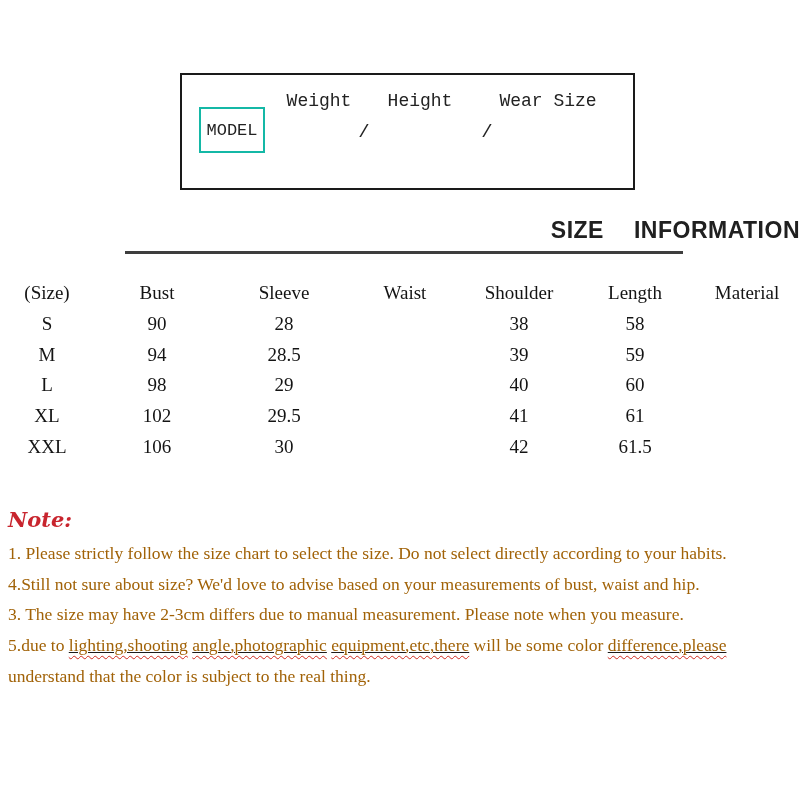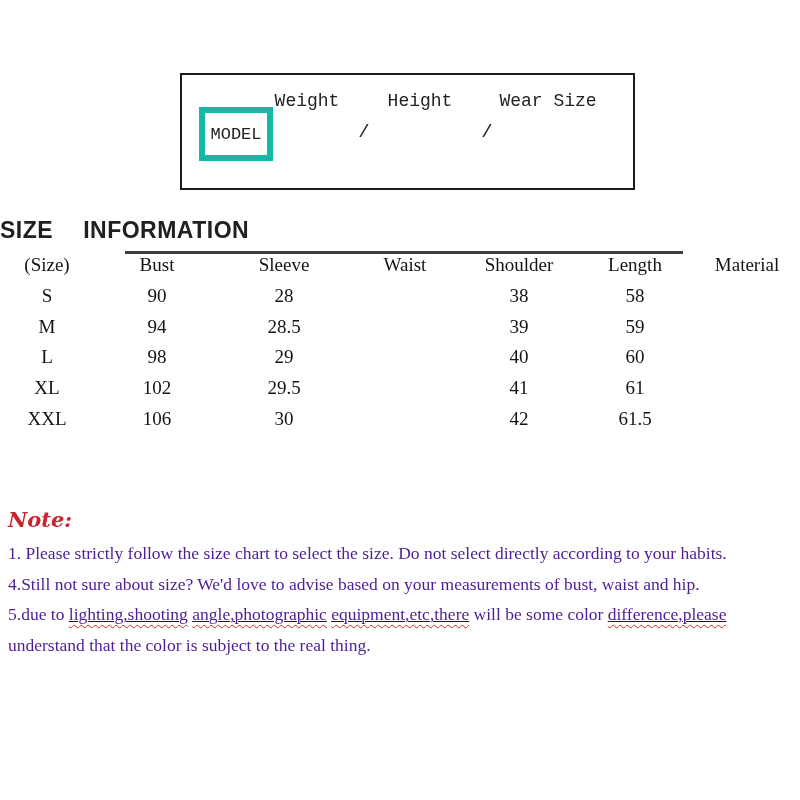--- a/index.html
+++ b/index.html
@@ -17,57 +17,57 @@
   .mb-header{
     position:absolute;top:16px;transform:translateX(-50%);
     font-size:18px;white-space:pre;color:#222;
   }
   .mb-slash{
     position:absolute;top:46px;transform:translateX(-50%);
     font-size:19px;color:#222;
   }
   .model-label-box{
     position:absolute;left:17px;top:32px;width:62px;height:42px;
-    border:6px solid #14b8a6;display:flex;align-items:center;justify-content:center;
+    border:2px solid #14b8a6;display:flex;align-items:center;justify-content:center;
     font-size:17px;color:#222;
   }
 
   
   .size-title{
-    position:absolute;left:0;top:217px;width:800px;text-align:left;
+    position:absolute;left:0;top:217px;width:800px;text-align:right;
     font-family:"Liberation Sans","DejaVu Sans",sans-serif;
     font-weight:bold;font-size:23px;color:#202020;letter-spacing:0.5px;
   }
   .size-title .gap{display:inline-block;width:30px;}
   .title-rule{
     position:absolute;left:125px;top:251px;width:558px;height:3px;
     background:var(--rule,#3e3e3e);
   }
 
   
   table.size-table{
-    position:absolute;left:0;top:248px;width:800px;
+    position:absolute;left:0;top:276px;width:800px;
     border-collapse:collapse;table-layout:fixed;
     font-size:19px;color:#141414;
   }
   table.size-table th,table.size-table td{
     font-weight:normal;text-align:center;padding:0;height:30.6px;
     overflow:hidden;white-space:nowrap;
   }
   table.size-table thead th{height:33px;}
   col.c0{width:94px}col.c1{width:126px}col.c2{width:128px}col.c3{width:114px}
   col.c4{width:114px}col.c5{width:118px}col.c6{width:106px}
 
   
   .notes{position:absolute;left:8px;top:505px;width:790px;}
   .note-heading{
     color:var(--note-red,#c8252e);font-style:italic;font-weight:bold;
     font-size:21px;line-height:30px;font-family:"DejaVu Serif",serif;
   }
-  .notes-list{margin-top:3px;font-size:17.5px;line-height:30.7px;color:#4c1d95;}
+  .notes-list{margin-top:3px;font-size:17.5px;line-height:30.7px;color:#a16207;}
   .notes-list p{margin:0;}
   .u-blue{
     text-decoration:underline;
     text-decoration-color:var(--u-dark,#33415e);
     text-decoration-thickness:1.5px;
     border-bottom:2px solid var(--u-blue,#9db7dc);
   }
   .u-solid{
     text-decoration:underline;
     text-decoration-color:#1c1c1c;
@@ -78,21 +78,21 @@
     text-decoration-thickness:1px;
     text-underline-offset:4px;
   }
 </style>
 </head>
 <body>
 
 <div class="page">
 
   <div class="model-box">
-    <span class="mb-header mono" style="left:125px;">Weight</span>
+    <span class="mb-header mono" style="left:137px;">Weight</span>
     <span class="mb-header mono" style="left:238px;">Height</span>
     <span class="mb-header mono" style="left:366px;">Wear Size</span>
     <div class="model-label-box mono">
       <span>MODEL</span>
     </div>
     <span class="mb-slash mono" style="left:182px;">/</span>
     <span class="mb-slash mono" style="left:305px;">/</span>
   </div>
 
   <div class="size-title">
@@ -168,17 +168,18 @@
           <td></td>
         </tr>
       </tbody>
   </table>
 
   <div class="notes">
     <div class="note-heading">Note:</div>
     <div class="notes-list">
         <p><span>1. Please strictly follow the size chart to select the size. Do not select directly according to your habits.</span></p>
         <p><span>4.Still not sure about size? We'd love to advise based on your measurements of bust, waist and hip.</span></p>
+        <p><span>3. The size may have 2-3cm differs due to manual measurement. Please note when you measure.</span></p>
         <p><span>5.due to </span><span class="u-solid"><span class="u-wavy">lighting,shooting</span></span><span> </span><span class="u-solid"><span class="u-wavy">angle,photographic</span></span><span> </span><span class="u-solid"><span class="u-wavy">equipment,etc,there</span></span><span> will be some color </span><span class="u-solid"><span class="u-wavy">difference,please</span></span><span> </span><br><span>understand that the color is subject to the real thing.</span></p>
       </div>
   </div>
 
 </div>
 
 </body></html>

